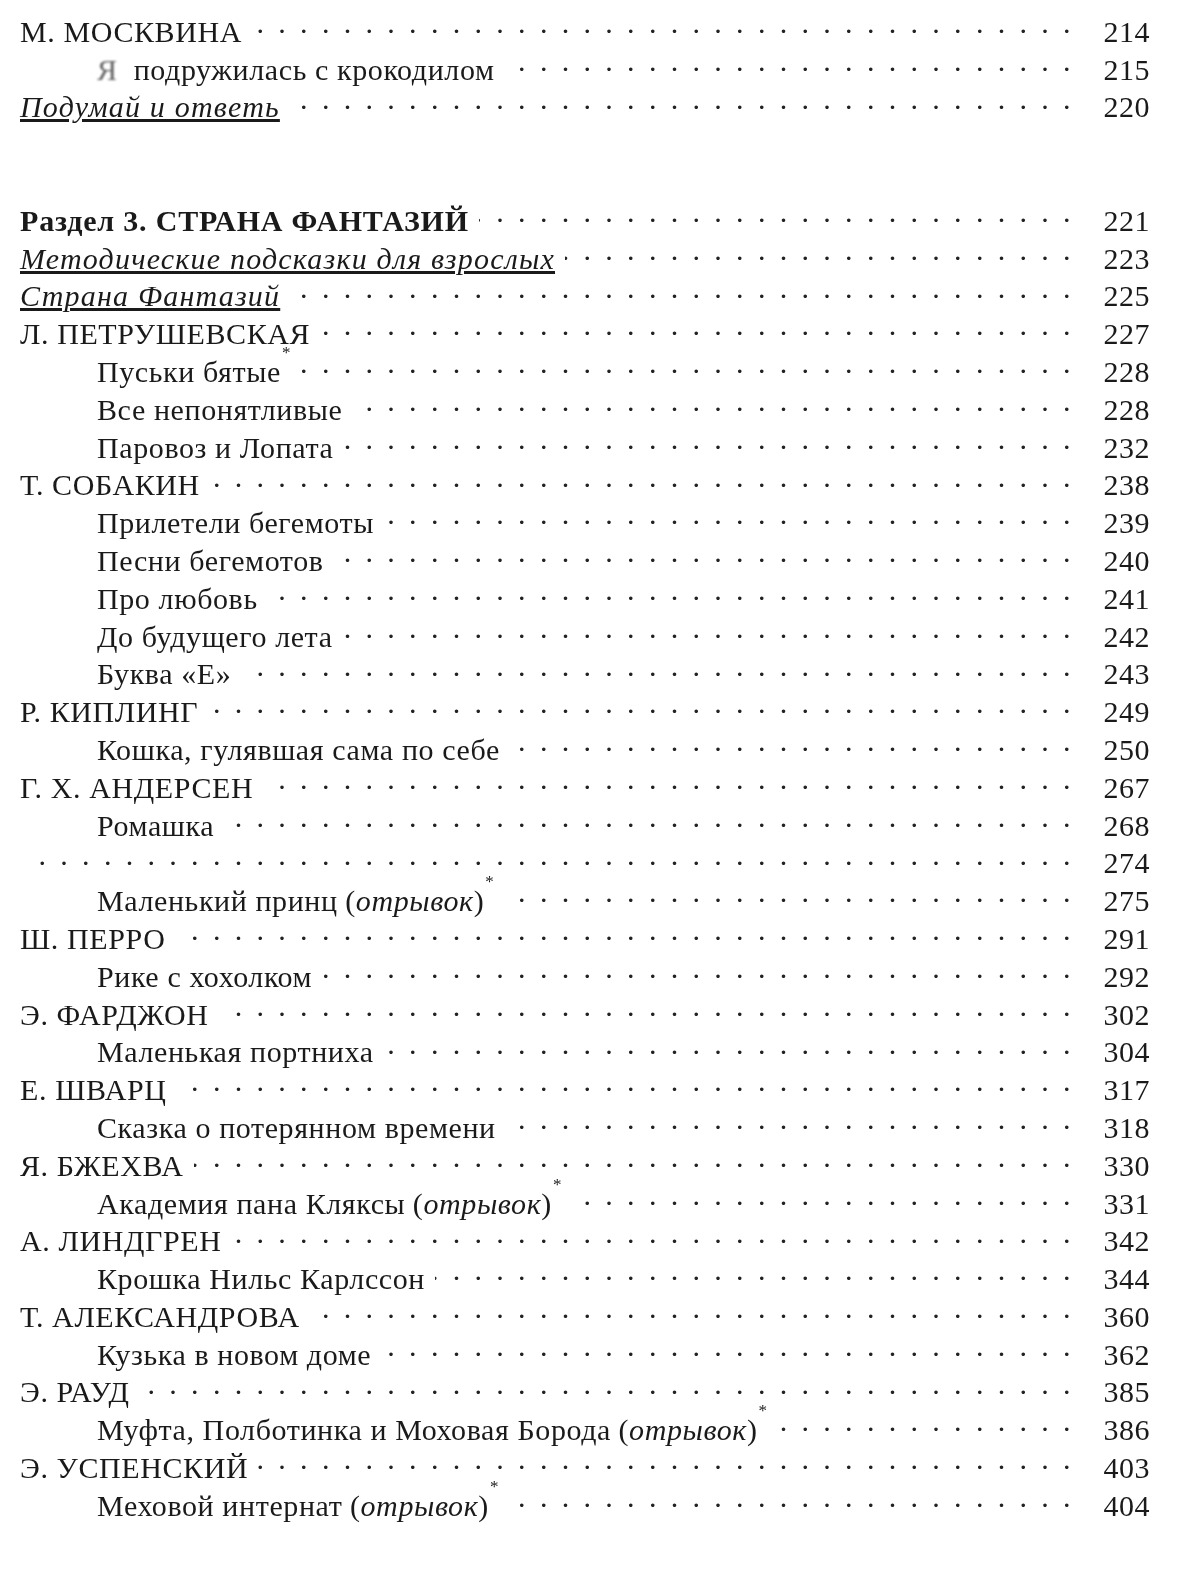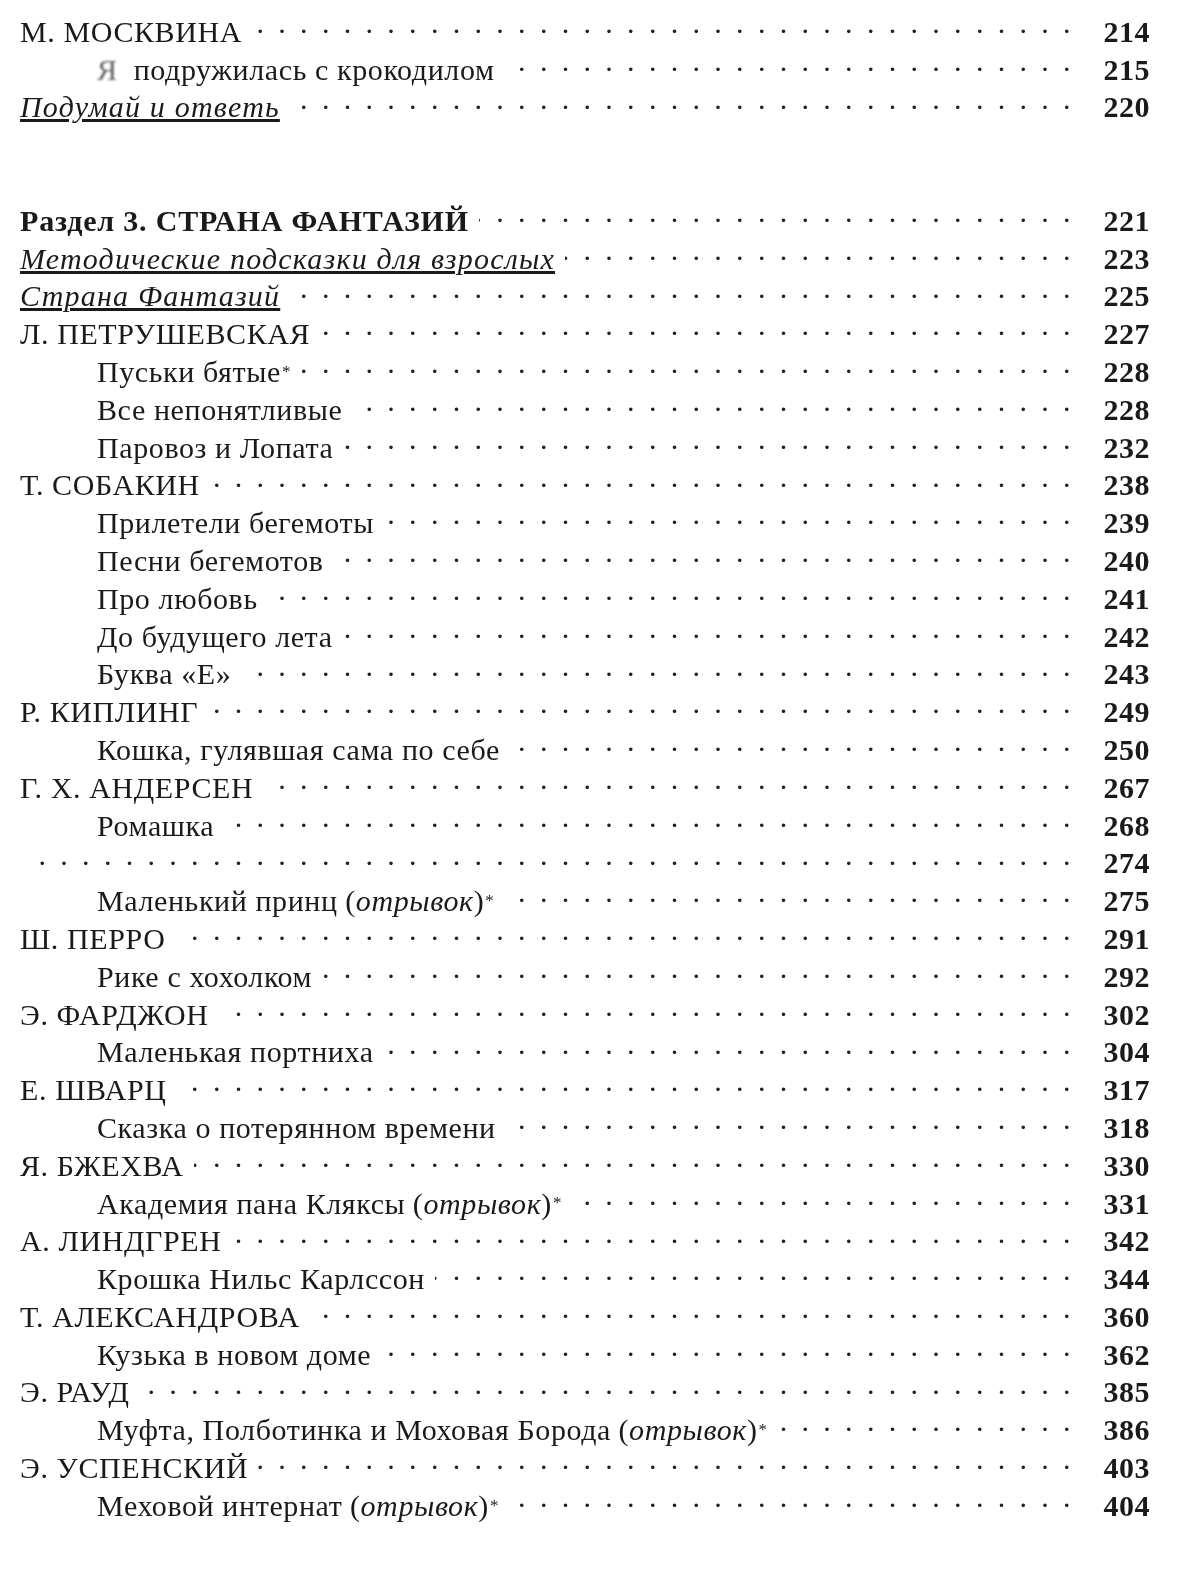--- a/index.html
+++ b/index.html
@@ -28,21 +28,21 @@
       line-height: 37.8px;
       font-size: 30px;
       white-space: nowrap;
     }
     .row.indent .title-wrap {
       padding-left: 77px;
     }
     .title-wrap {
       flex: 0 0 auto;
       display: flex;
-      align-items: center;
+      align-items: flex-start;
     }
     .title {
       letter-spacing: 0.6px;
     }
     .title.italic {
       font-style: italic;
       letter-spacing: 1.2px;
       text-decoration: underline;
     }
     .title.bold {
@@ -76,21 +76,20 @@
       white-space: nowrap;
       font-weight: normal;
       font-style: normal;
       color: #222;
     }
     .page {
       flex: 0 0 66px;
       text-align: right;
       font-size: 30px;
       letter-spacing: 0.5px;
-      font-weight: bold;
     }
     .spacer {
       height: 75.6px;
     }
     .blurred {
       filter: blur(1.2px);
       opacity: 0.7;
     }
   </style>
 </head>

